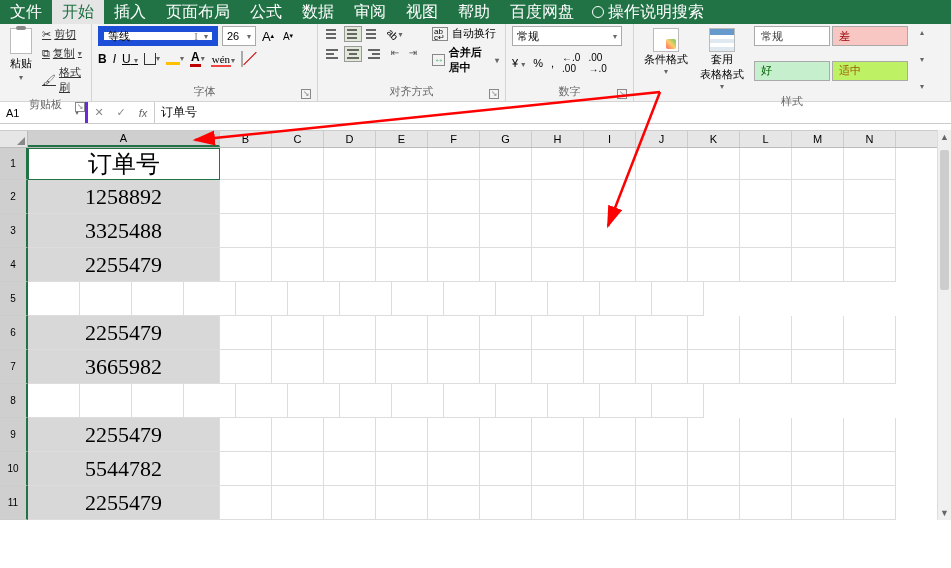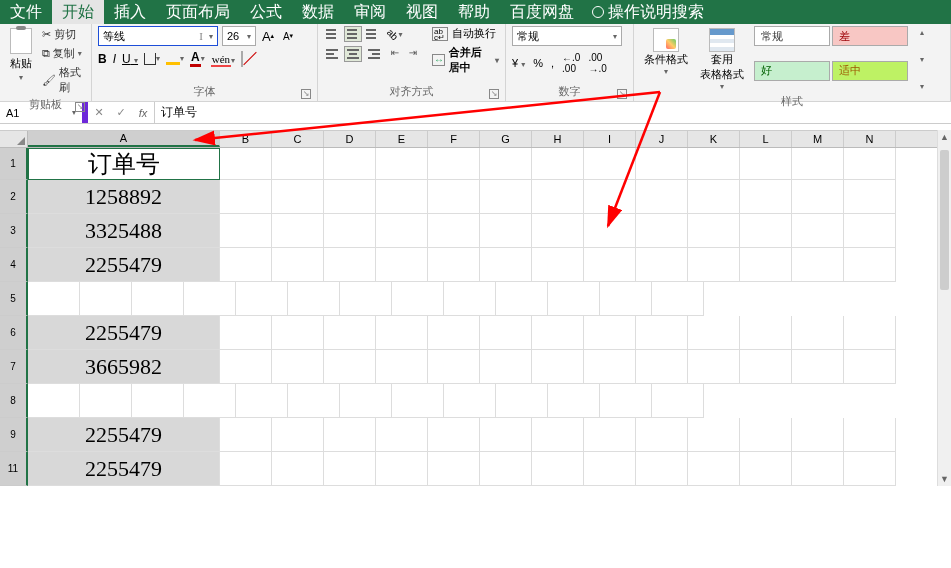--- a/index.html
+++ b/index.html
@@ -16,28 +16,28 @@
 .ribbon { height: 78px; border-bottom: 1px solid #d4d4d4; display: flex; background: #f3f3f3; }
 .group { border-right: 1px solid #d4d4d4; display: flex; flex-direction: column; justify-content: space-between; padding: 2px 6px 0 6px; }
 .group-label { font-size: 11px; color: #666; text-align: center; padding: 1px 0 2px; position: relative; }
 .group-label .launcher { position: absolute; right: 0; bottom: 2px; width: 10px; height: 10px; border: 1px solid #888; font-size: 8px; line-height: 8px; color: #888; }
 
 
 .clip-top { display: flex; gap: 4px; align-items: flex-start; }
 .paste-btn { display: flex; flex-direction: column; align-items: center; gap: 2px; font-size: 11px; padding: 2px 4px; }
 .paste-icon { width: 22px; height: 26px; background: #fff; border: 1px solid #bbb; position: relative; }
 .paste-icon::before { content:""; position:absolute; top:-3px; left:5px; width:10px; height:4px; background:#888; border-radius:2px; }
-.mini-btn { display: flex; align-items: center; gap: 3px; font-size: 11px; color: #333; padding: 1px 2px; }
+.mini-btn { display: flex; align-items: center; gap: 3px; font-size: 11px; color: #333; padding: 1px 2px; text-decoration: underline; }
 .icon-scissors::before { content: "✂"; color: #333; }
 .icon-copy::before { content: "⧉"; color: #333; }
 .icon-brush::before { content: "🖌"; font-size: 11px; }
 
 
 .font-row1 { display: flex; gap: 4px; align-items: center; }
-.font-name { width: 120px; height: 20px; border: 1px solid #1d4ed8; background: #fff; font-size: 11px; padding: 0 4px; display: flex; align-items: center; justify-content: space-between; }
+.font-name { width: 120px; height: 20px; border: 6px solid #1d4ed8; background: #fff; font-size: 11px; padding: 0 4px; display: flex; align-items: center; justify-content: space-between; }
 .font-size { width: 34px; height: 20px; border: 1px solid #aaa; background: #fff; font-size: 11px; padding: 0 4px; display: flex; align-items: center; justify-content: space-between; }
 .dd { font-size: 8px; color: #666; }
 .font-grow, .font-shrink { width: 16px; height: 18px; display:flex; align-items:center; justify-content:center; font-size: 11px; }
 .font-row2 { display: flex; gap: 6px; align-items: center; margin-top: 4px; font-size: 12px; }
 .fmt-b { font-weight: bold; }
 .fmt-i { font-style: italic; }
 .fmt-u { text-decoration: underline; }
 .border-btn, .fill-btn, .font-color-btn { display: flex; align-items: center; }
 .border-ico { width: 12px; height: 12px; border: 1px solid #333; border-top: none; }
 .fill-ico { width: 14px; height: 12px; position: relative; border-bottom: 3px solid #ffc000; }
@@ -78,21 +78,21 @@
 .cond-ico { width:26px; height:24px; background:#fff; border:1px solid #bbb; position:relative; }
 .cond-ico::after { content:""; position:absolute; right:2px; bottom:2px; width:10px; height:10px; background:linear-gradient(45deg,#f66,#fc6,#6c6); border-radius:2px; }
 .tbl-ico { width:26px; height:24px; background:#fff; border:1px solid #bbb; position:relative; }
 .tbl-ico::before { content:""; position:absolute; top:0;left:0;right:0;height:6px;background:#69c; }
 .tbl-ico::after { content:""; position:absolute; top:6px;left:0;right:0;bottom:0;background:repeating-linear-gradient(#fff 0 4px,#e0e8f0 4px 8px); }
 .style-gallery { display:flex; flex-wrap:wrap; width:160px; gap:2px; }
 .style-swatch { width:76px; height:20px; border:1px solid #aaa; font-size:11px; display:flex; align-items:center; padding:0 6px; }
 
 
 .fx-bar { height:22px; border-bottom:1px solid #ccc; display:flex; align-items:stretch; }
-.name-box { width:88px; border-right:6px solid #6d28d9; font-size:11px; display:flex; align-items:center; padding:0 6px; justify-content:space-between; }
+.name-box { width:88px; border-right:3px solid #6d28d9; font-size:11px; display:flex; align-items:center; padding:0 6px; justify-content:space-between; }
 .fx-controls { display:flex; align-items:center; border-right:1px solid #ccc; }
 .fx-btn { width:22px; display:flex; align-items:center; justify-content:center; font-size:11px; color:#888; }
 .fx-label { font-style:italic; color:#666; }
 .formula-input { flex:1; font-size:12px; padding:0 6px; display:flex; align-items:center; }
 
 .gap6 { height:6px; }
 
 
 .grid-wrap { position:relative; }
 .col-headers { display:flex; height:18px; background:#e6e6e6; border-top:1px solid #ccc; border-bottom:1px solid #bbb; font-size:11px; }
@@ -509,20 +509,37 @@
         <div class="cell o"></div>
         <div class="cell o"></div>
         <div class="cell o"></div>
         <div class="cell o"></div>
         <div class="cell o"></div>
         <div class="cell o"></div>
         <div class="cell o"></div>
         <div class="cell o"></div>
       </div>
       <div class="row">
+        <div class="row-h sel">10</div>
+        <div class="cell A selA">5544782</div>
+        <div class="cell o"></div>
+        <div class="cell o"></div>
+        <div class="cell o"></div>
+        <div class="cell o"></div>
+        <div class="cell o"></div>
+        <div class="cell o"></div>
+        <div class="cell o"></div>
+        <div class="cell o"></div>
+        <div class="cell o"></div>
+        <div class="cell o"></div>
+        <div class="cell o"></div>
+        <div class="cell o"></div>
+        <div class="cell o"></div>
+      </div>
+      <div class="row">
         <div class="row-h sel">11</div>
         <div class="cell A selA">2255479</div>
         <div class="cell o"></div>
         <div class="cell o"></div>
         <div class="cell o"></div>
         <div class="cell o"></div>
         <div class="cell o"></div>
         <div class="cell o"></div>
         <div class="cell o"></div>
         <div class="cell o"></div>

